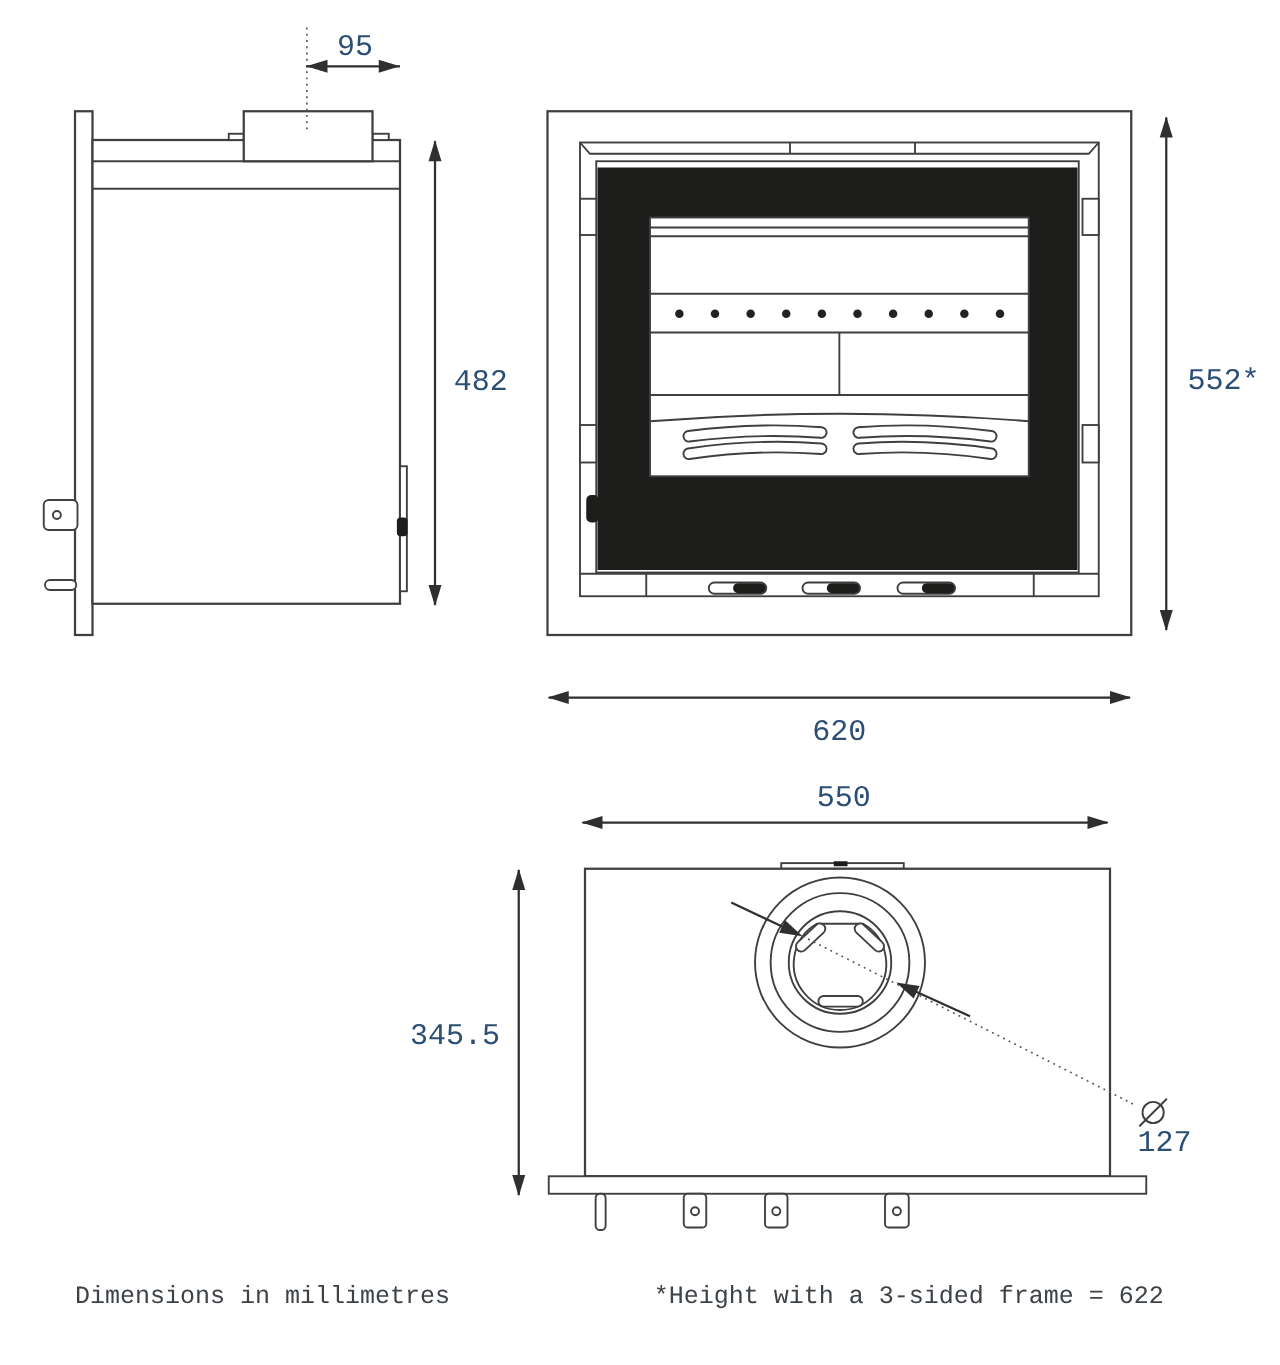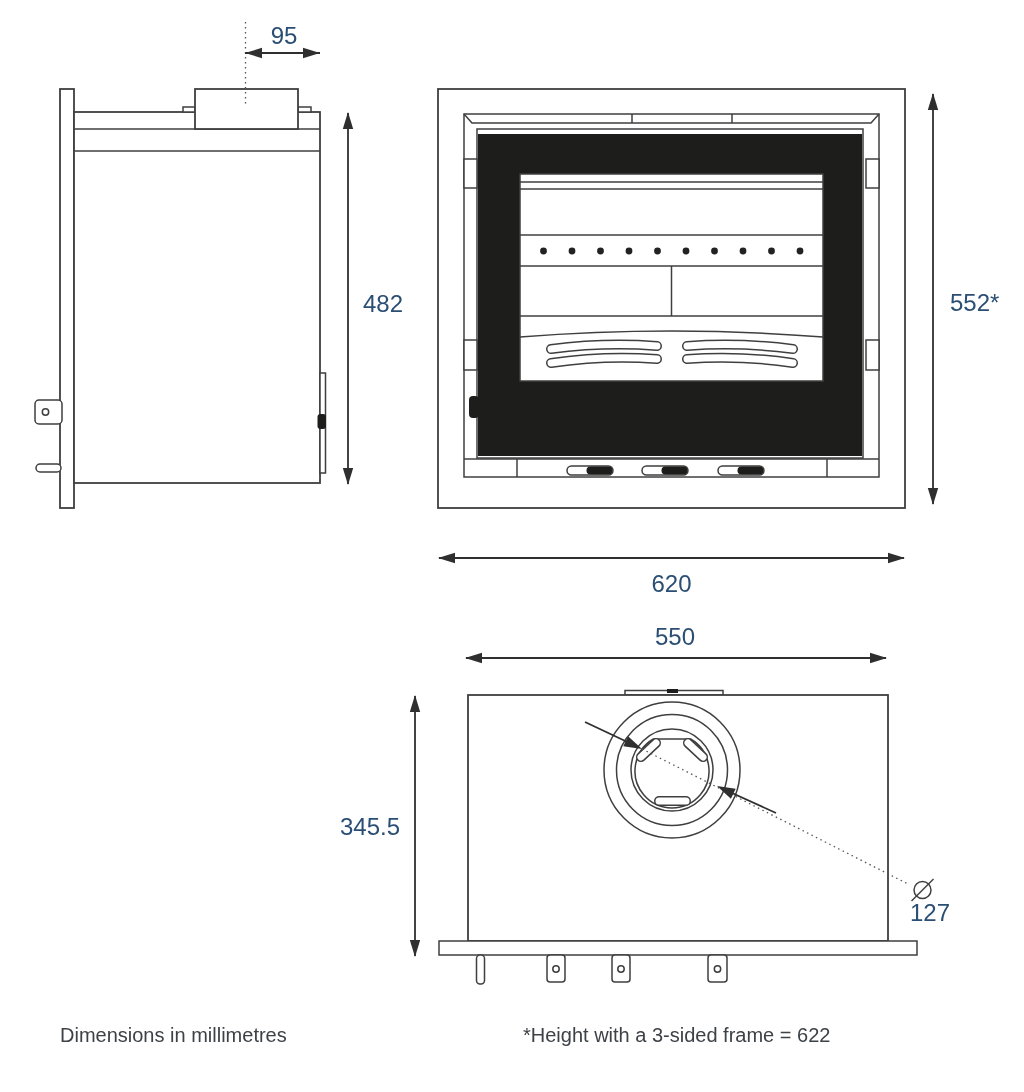--- a/index.html
+++ b/index.html
@@ -5,21 +5,21 @@
   :root{
     --line:#3f3f3f;
     --door-fill:#1d1d1b;
     --dimension-text:#2b4e74;
     --note-text:#3d4247;
     --background:#ffffff;
   }
   html,body{margin:0;padding:0;background:var(--background);}
   .canvas{
     position:relative;width:1024px;height:1092px;background:var(--background);
-    font-family:Liberation Sans, sans-serif;
+    font-family:Liberation Mono, monospace;
   }
   svg{display:block;}
   .ln{fill:none;stroke:var(--line);stroke-width:1.5;}
   .wfill{fill:#ffffff;stroke:var(--line);stroke-width:1.5;}
   .wfill2{fill:#ffffff;stroke:var(--line);stroke-width:1.8;}
   .dark{fill:var(--door-fill);stroke:none;}
   .arrln{fill:none;stroke:#2f2f2f;stroke-width:1.8;}
   .arrhead{fill:#2f2f2f;stroke:none;}
   .dotln{fill:none;stroke:#555555;stroke-width:1.3;stroke-dasharray:1.5 3.5;}
   .slot-o{fill:none;stroke:var(--line);stroke-width:10;stroke-linecap:round;}

